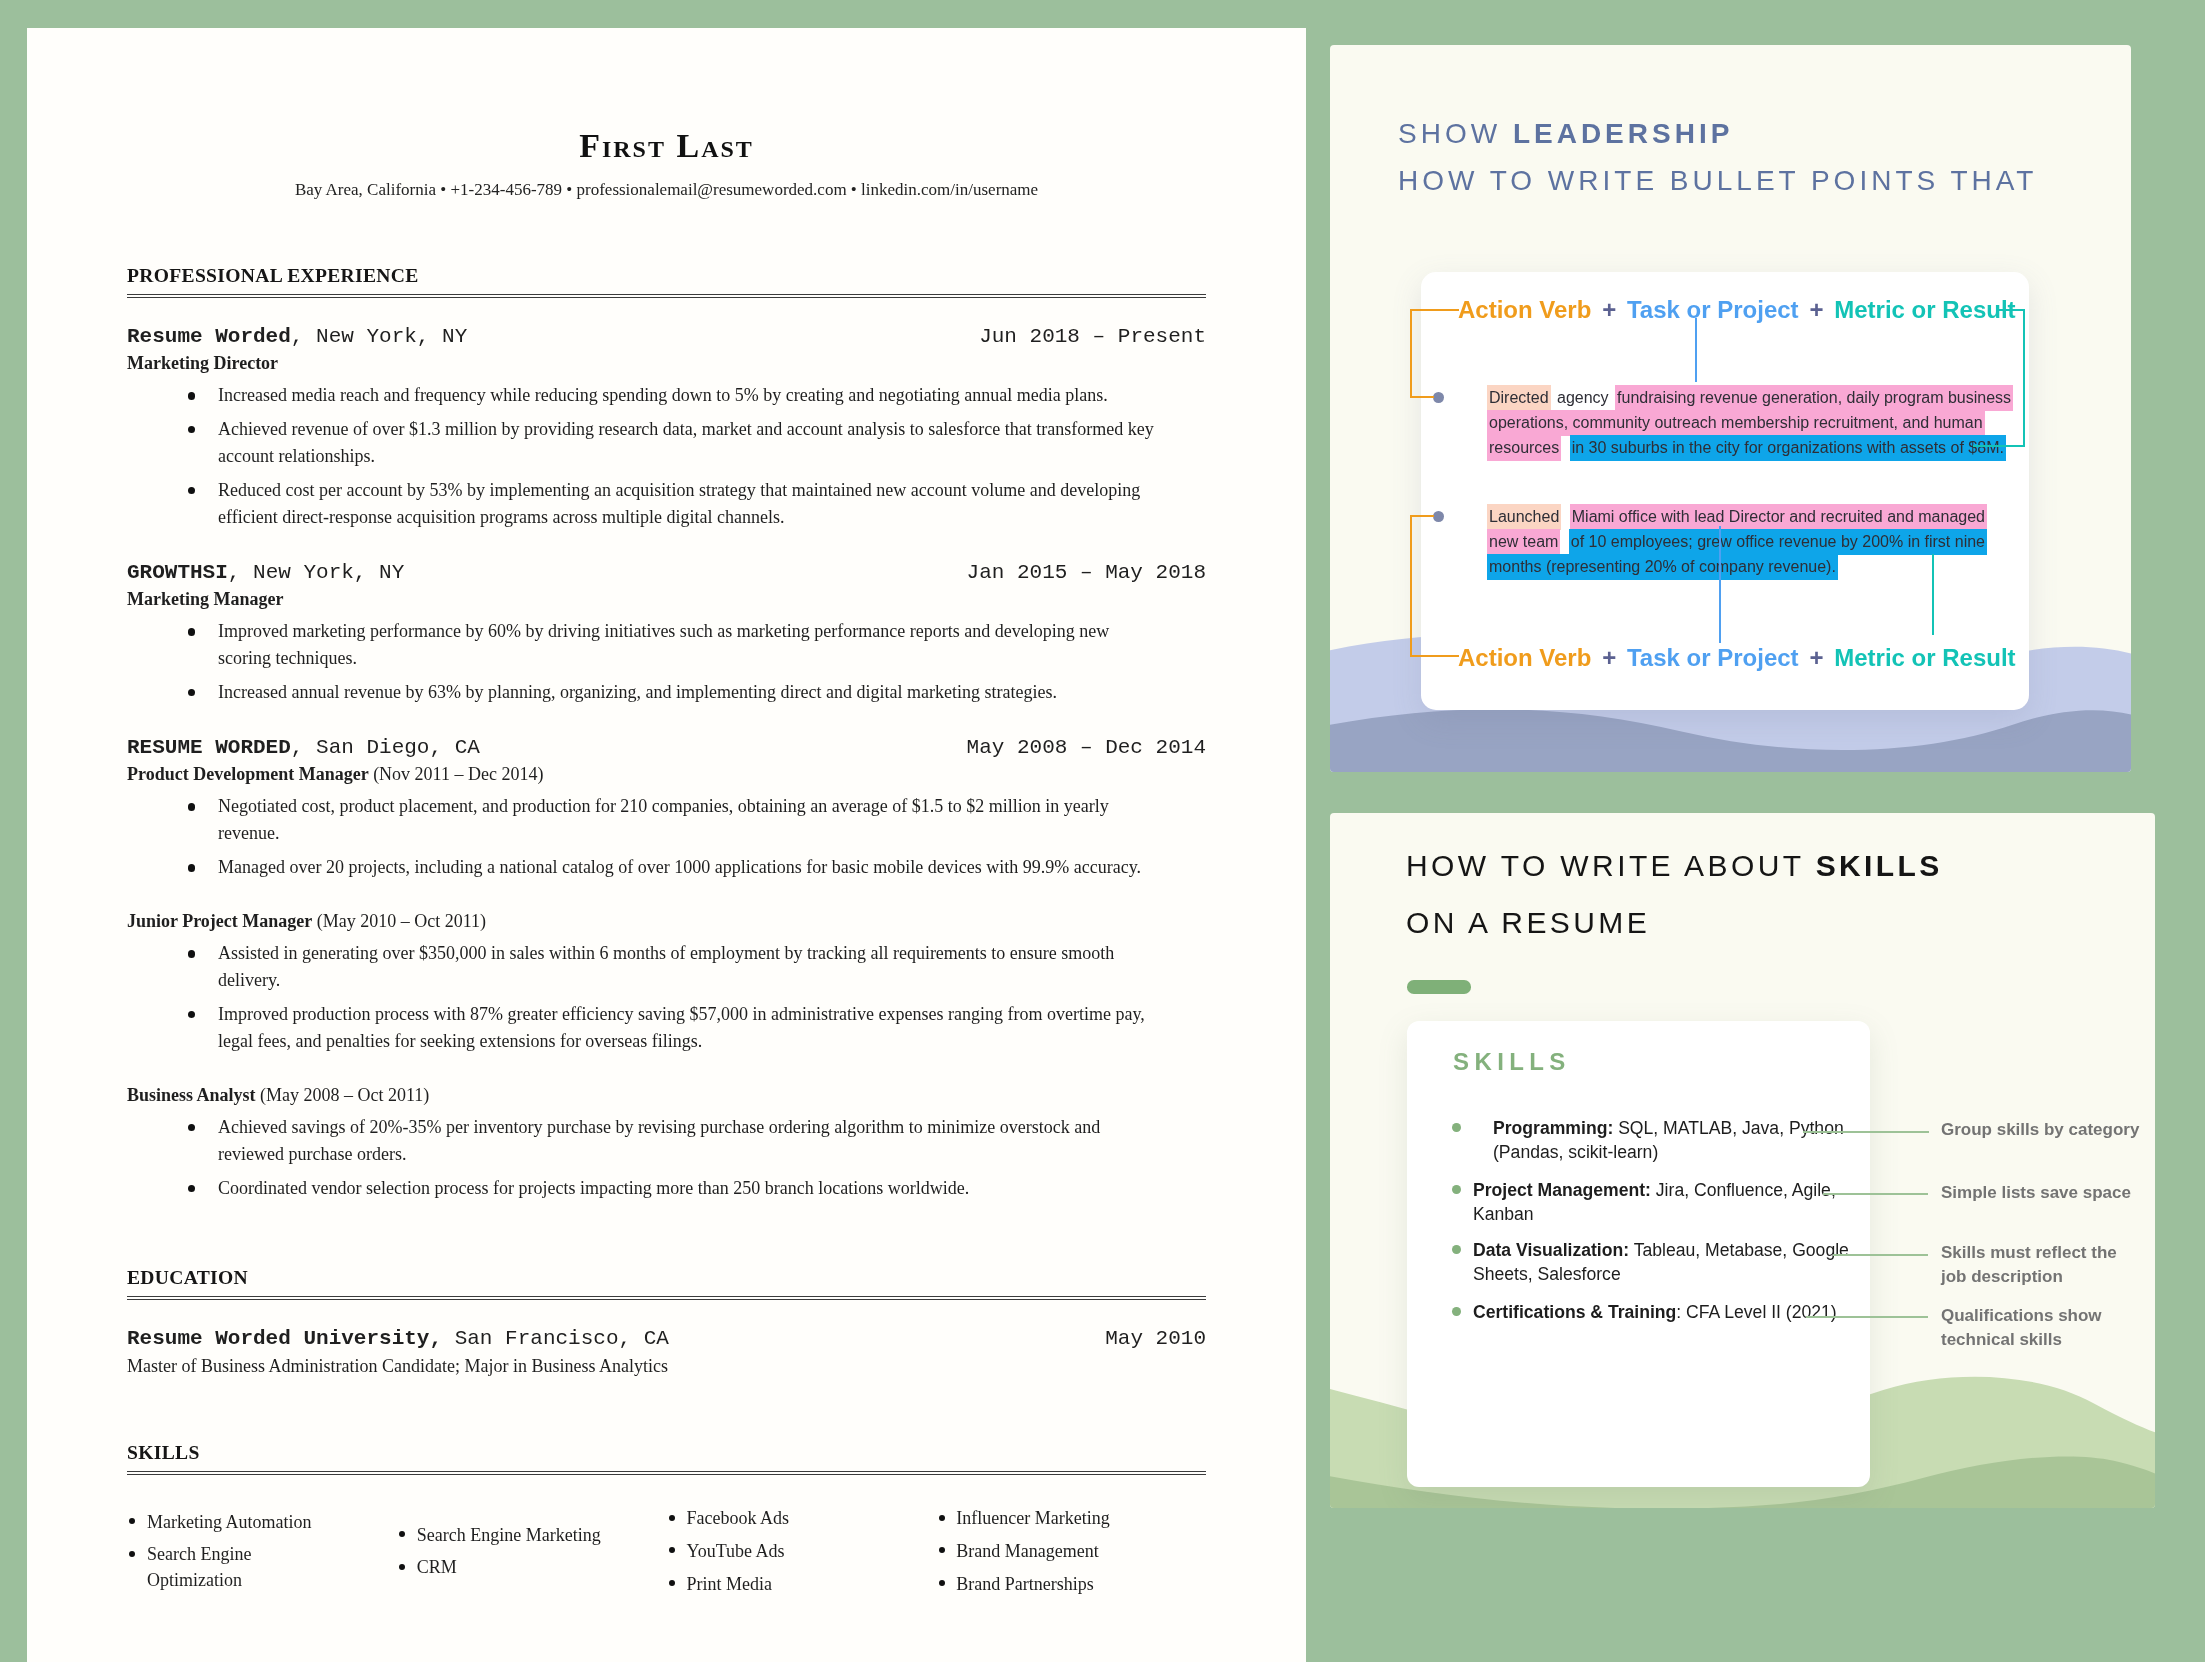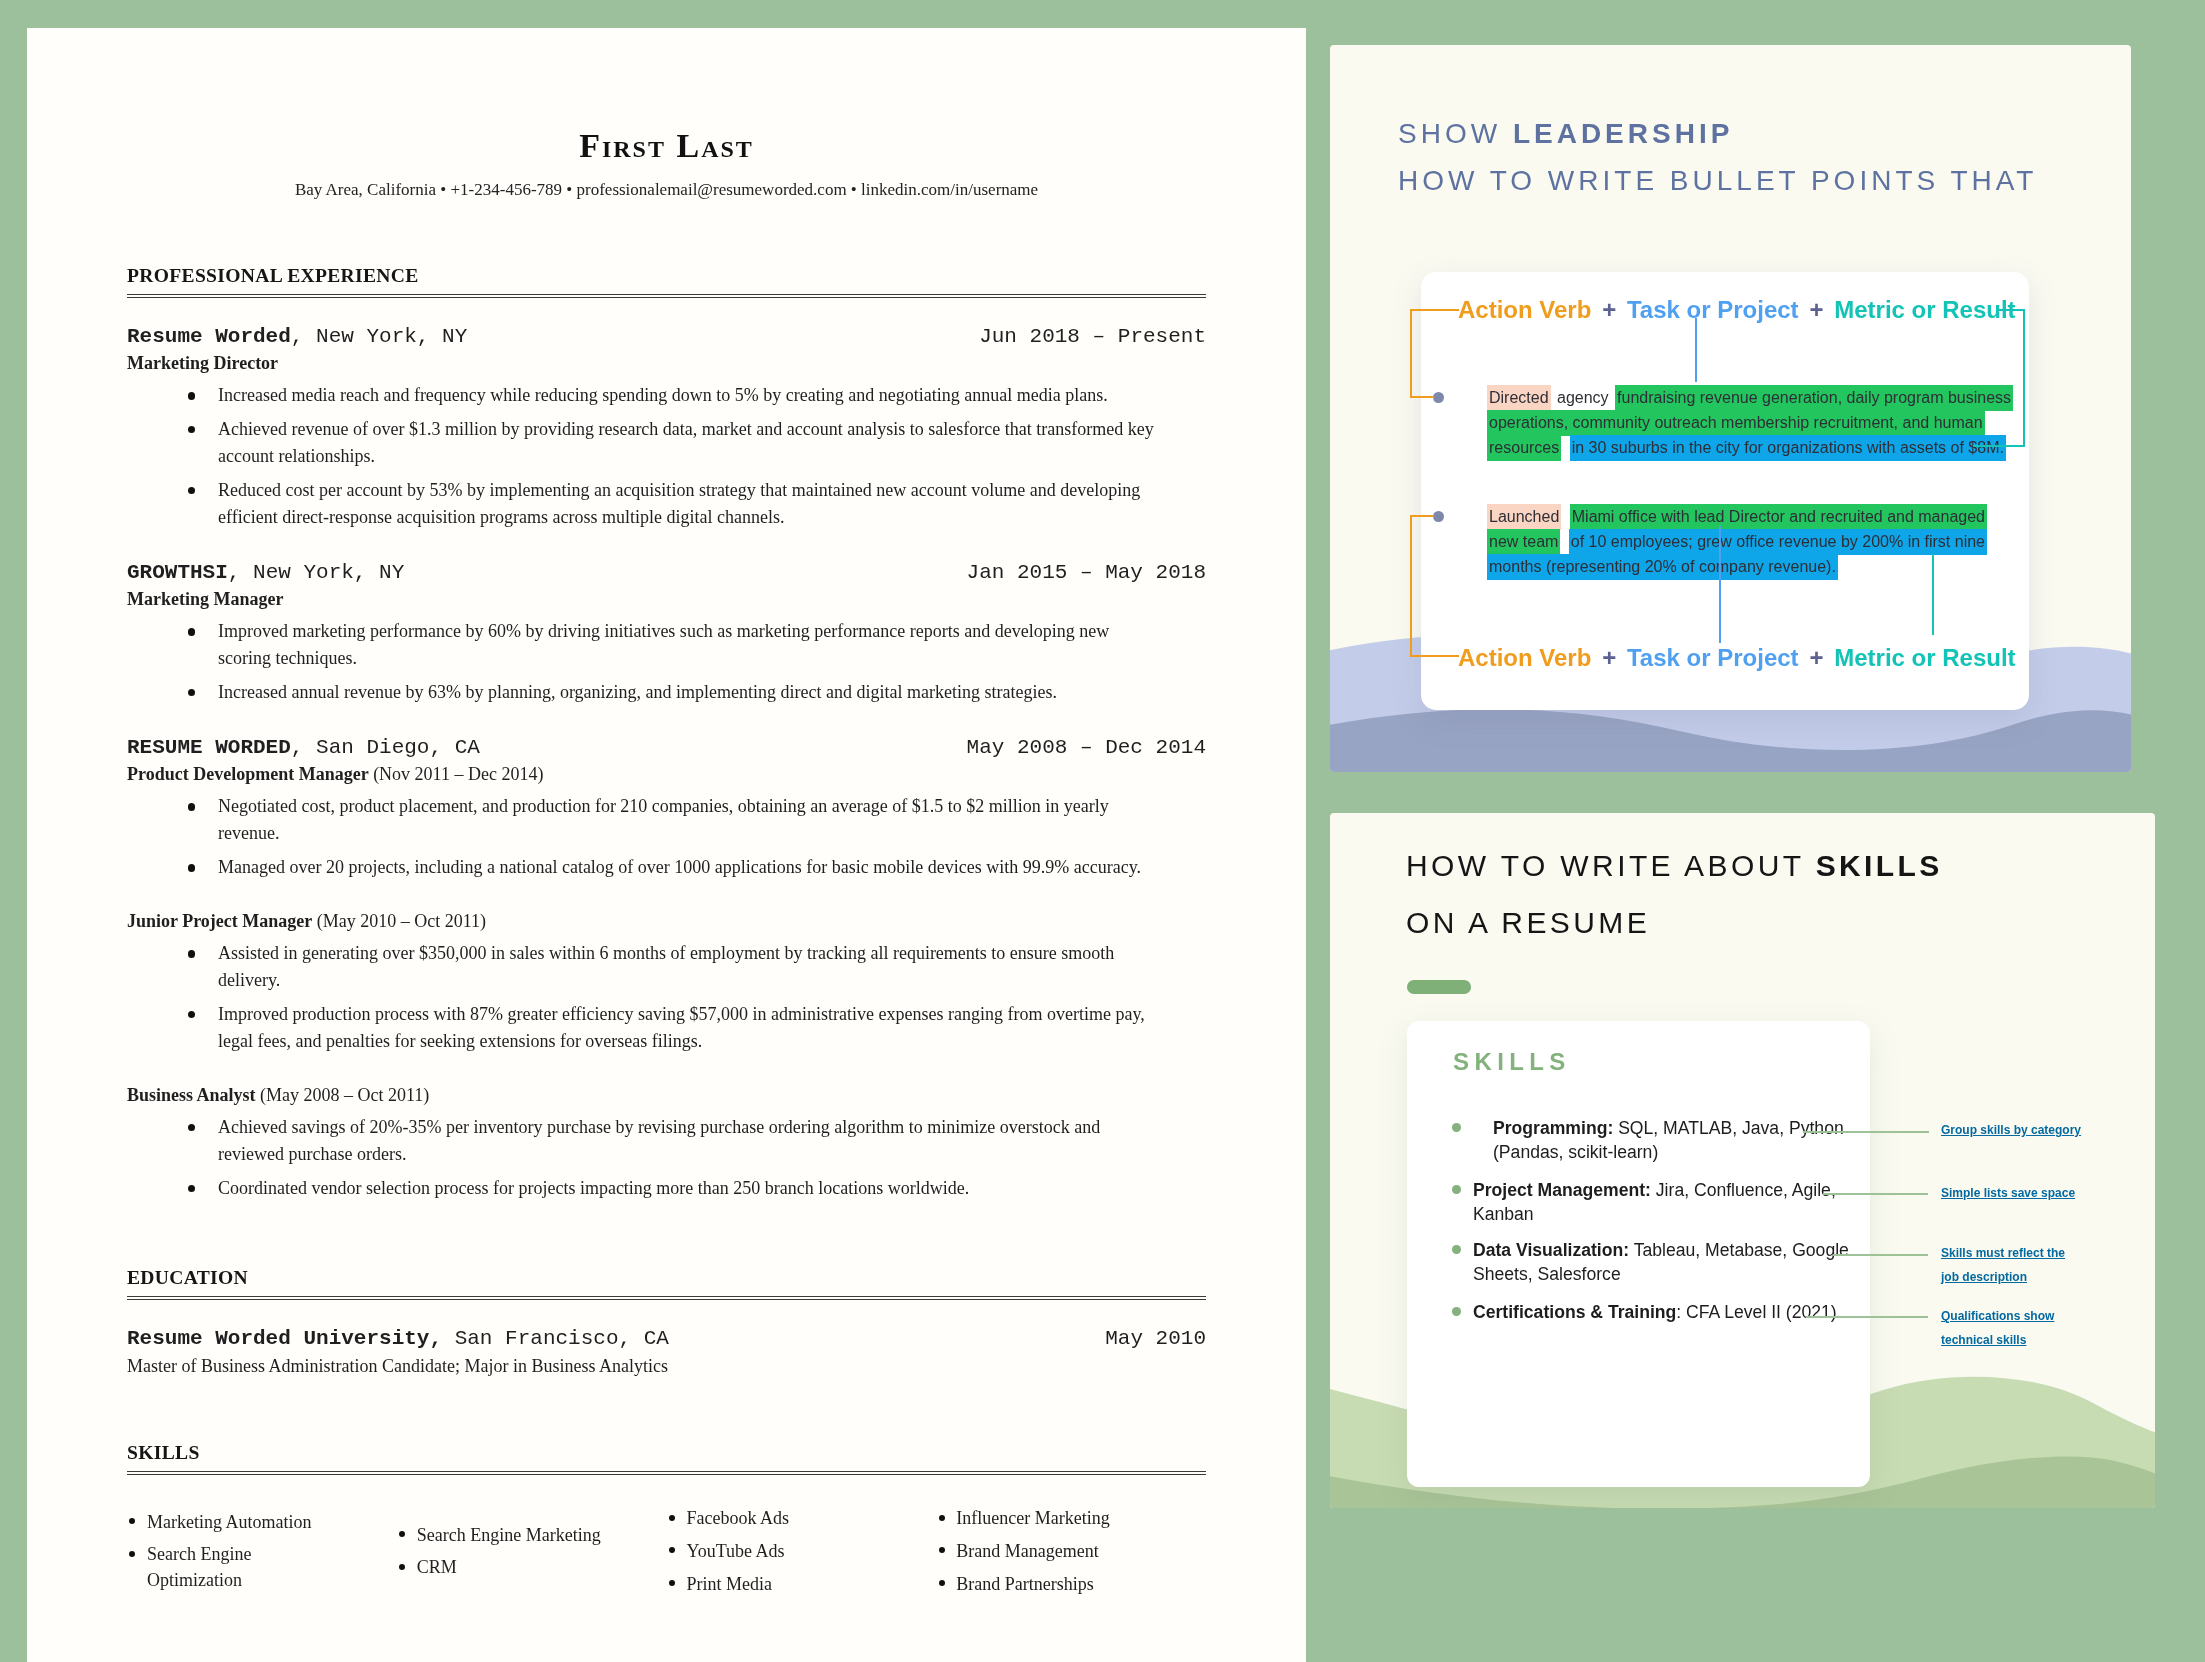--- a/index.html
+++ b/index.html
@@ -63,21 +63,21 @@
   .f-verb{color:#f09c1c;}
   .f-task{color:#4fa0f1;}
   .f-metric{color:#13c3b6;}
   .f-plus{color:#5b6191;margin:0 10.8px;}
   .lb{position:absolute;left:66px;width:541px;font-size:16px;line-height:25px;color:#2e2e36;z-index:6;}
   .lb1{top:113px;}
   .lb2{top:232px;}
   .lb-line{white-space:pre;height:25px;}
   .lb-line span{padding:4px 2px 4.7px;}
   .hl-peach{background:#fbd5c3;}
-  .hl-blue{background:#22c55e;}
+  .hl-blue{background:#f9a8d4;}
   .hl-mint{background:#0ea5e9;}
   .hl-none{background:none;}
   .lb-dot{position:absolute;width:10.8px;height:10.8px;border-radius:50%;background:#7e88aa;z-index:7;}
   .dot1{left:103px;top:347px;}
   .dot2{left:103px;top:466px;}
   .conn{position:absolute;z-index:10;}
   .c-orange{background:#f09c1c;}
   .c-blue{background:#4fa0f1;}
   .c-teal{background:#13c3b6;}
   .ov1{left:80px;top:264px;width:2px;height:89px;}
@@ -106,21 +106,21 @@
   }
   .sp-card-title{position:absolute;left:46px;top:27px;font-size:24px;font-weight:700;letter-spacing:5.4px;color:#84b17d;}
   .sp-item{position:absolute;left:0;width:432px;}
   .sp-dot{position:absolute;left:45px;top:7.4px;width:8.8px;height:8.8px;border-radius:50%;background:#84b17d;}
   .sp-text{margin-left:66px;font-size:17.6px;line-height:24px;color:#1d1d1d;white-space:nowrap;}
   .sp-ln{position:absolute;height:2px;background:#9dc297;z-index:5;}
   .ln1{left:473px;top:318px;width:126px;}
   .ln2{left:493px;top:380px;width:105px;}
   .ln3{left:503px;top:441px;width:95px;}
   .ln4{left:476px;top:503px;width:122px;}
-  .ann{position:absolute;left:611px;width:209px;font-size:12px;font-weight:700;line-height:24px;color:#0369a1;z-index:5;white-space:nowrap;text-decoration:underline;}
+  .ann{position:absolute;left:611px;width:209px;font-size:17px;font-weight:700;line-height:24px;color:#737373;z-index:5;white-space:nowrap;}
   .ann1{top:305px;}
   .ann2{top:368px;}
   .ann3{top:428px;}
   .ann4{top:491px;}
 </style>
 </head>
 <body>
 
 <div class="canvas">
 

